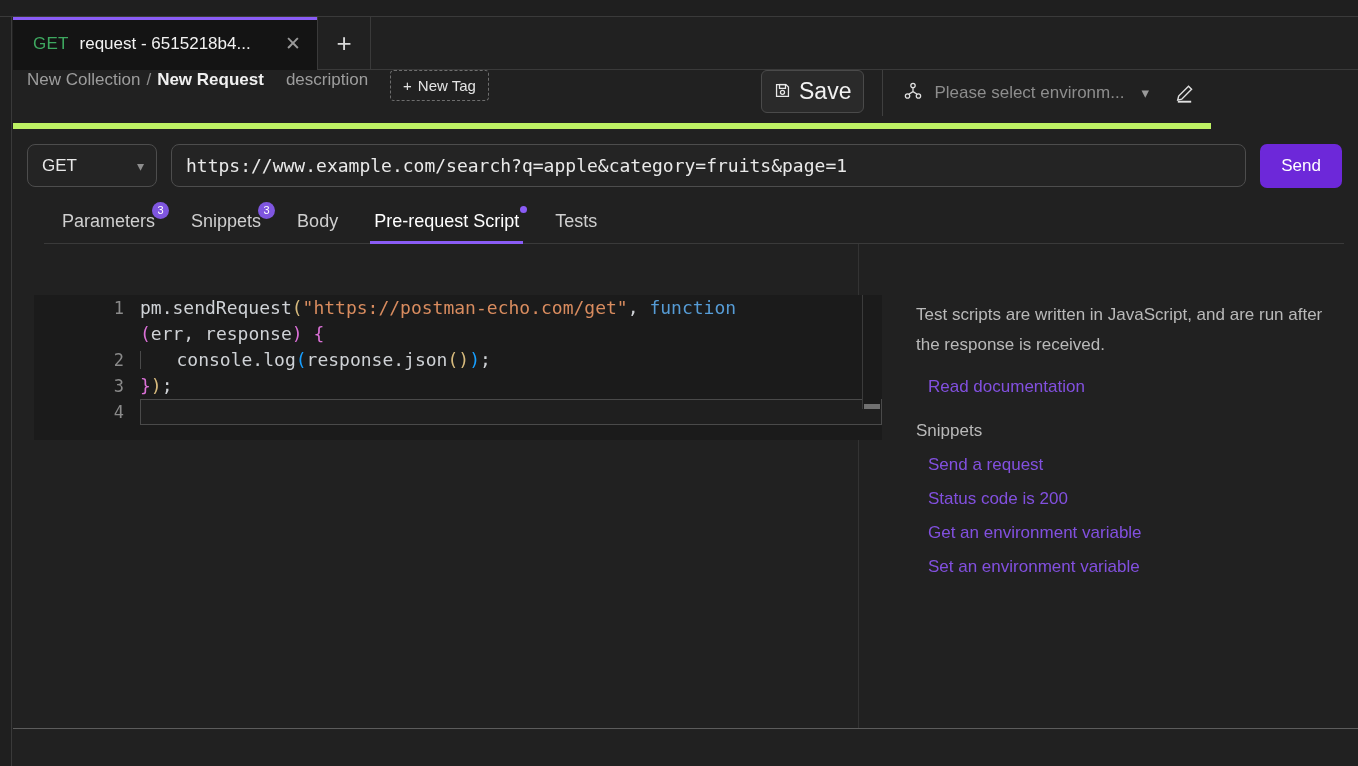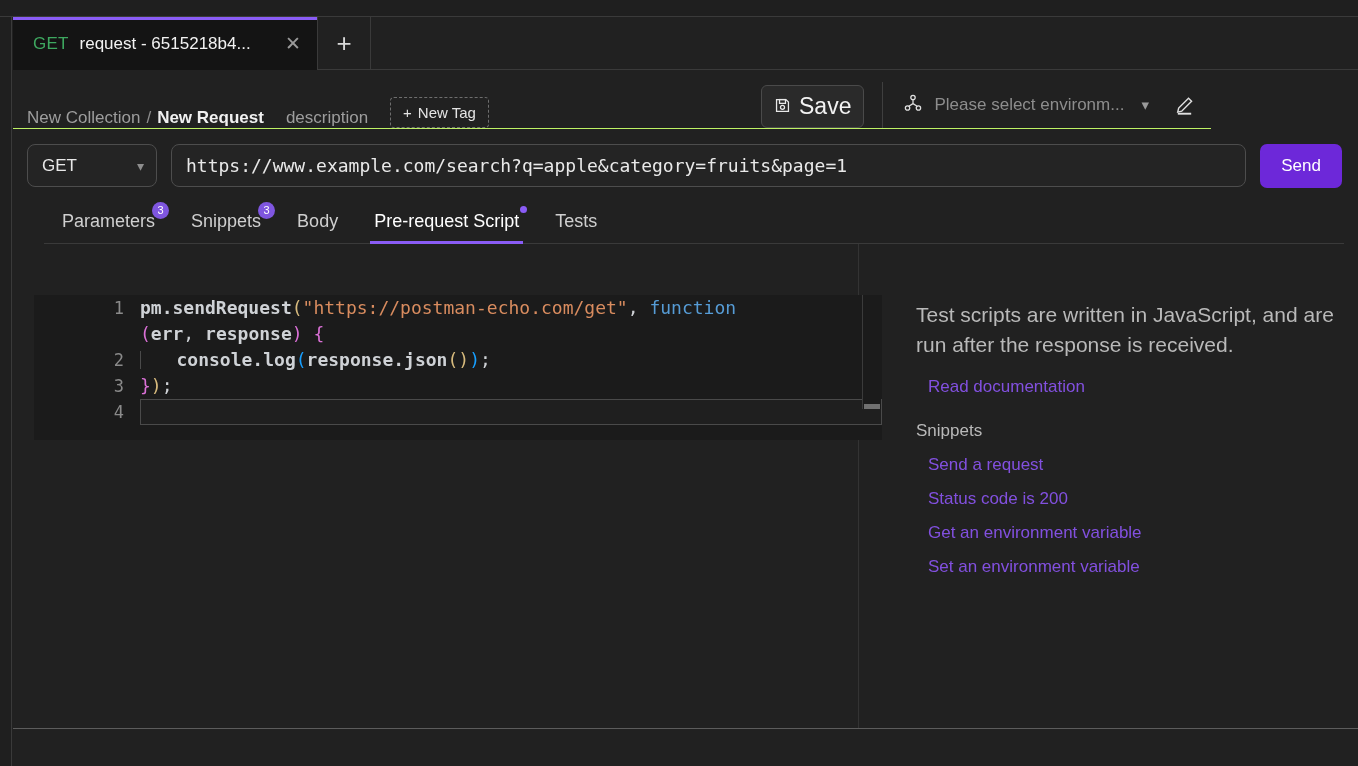--- a/index.html
+++ b/index.html
@@ -65,23 +65,23 @@
     width: 53px; height: 53px;
     display: flex; align-items: center; justify-content: center;
     color: #d8d8d8; font-size: 26px; font-weight: 300;
     border-right: 1px solid #3a3a3a;
     cursor: pointer;
   }
 
   
   .crumb-row {
     position: absolute; left: 13px; top: 70px; width: 1198px; height: 59px;
-    display: flex; align-items: flex-end;
+    display: flex; align-items: flex-start;
     padding: 0 16px 0 14px;
-    border-bottom: 1px solid #bef264;
+    border-bottom: 6px solid #bef264;
   }
   .crumb { font-size: 17px; color: #9d9d9d; white-space: nowrap; }
   .crumb .sep { margin: 0 6px; color: #8d8d8d; }
   .crumb .cur { color: #f0f0f0; font-weight: bold; }
   .desc {
     margin-left: 22px; font-size: 17px; color: #9d9d9d; cursor: text;
   }
   .new-tag-btn {
     margin-left: 22px;
     border: 1px dashed #6e6e6e; border-radius: 4px;
@@ -200,21 +200,21 @@
     padding-right: 16px;
     line-height: 26px;
   }
   .code {
     position: absolute; left: 106px; top: 0; right: 22px; top: 0;
     font-family: "DejaVu Sans Mono", monospace;
     font-size: 18px; line-height: 26px;
     white-space: pre-wrap;
     color: #cfd2d6;
   }
-  .code .ident   { color: #cfd2d6; font-weight: bold; }
+  .code .ident   { color: #cfd2d6; }
   .code .kw      { color: #569cd6; }
   .code .str     { color: #d98c5f; }
   .code .quote   { color: #d98c5f; }
   .code .paren1  { color: #d7ba7d; }
   .code .paren2  { color: #da70d6; }
   .code .paren3  { color: #179fff; }
   .code .punct   { color: #cfd2d6; }
   .code .indentline {
     border-left: 1px solid #4a4a4a;
     display: inline-block; width: 0; height: 18px;
@@ -234,21 +234,21 @@
   .vscroll .thumb {
     position: absolute; left: 1px; right: 1px; bottom: 0; height: 5px;
     background: #707070;
   }
 
   
   .help {
     position: absolute; left: 916px; top: 300px; width: 430px;
   }
   .help .para {
-    color: #b9b9b9; font-size: 21px; line-height: 30px; max-width: 420px;
+    color: #b9b9b9; font-size: 17px; line-height: 30px; max-width: 420px;
   }
   .help .link {
     color: #8250df; font-size: 17px; line-height: 34px;
     margin-left: 12px; display: block; cursor: pointer;
     width: fit-content;
   }
   .help .grouphead {
     color: #b9b9b9; font-size: 17px; line-height: 34px; margin-top: 10px;
   }
   .help .links-top { margin-top: 10px; }

